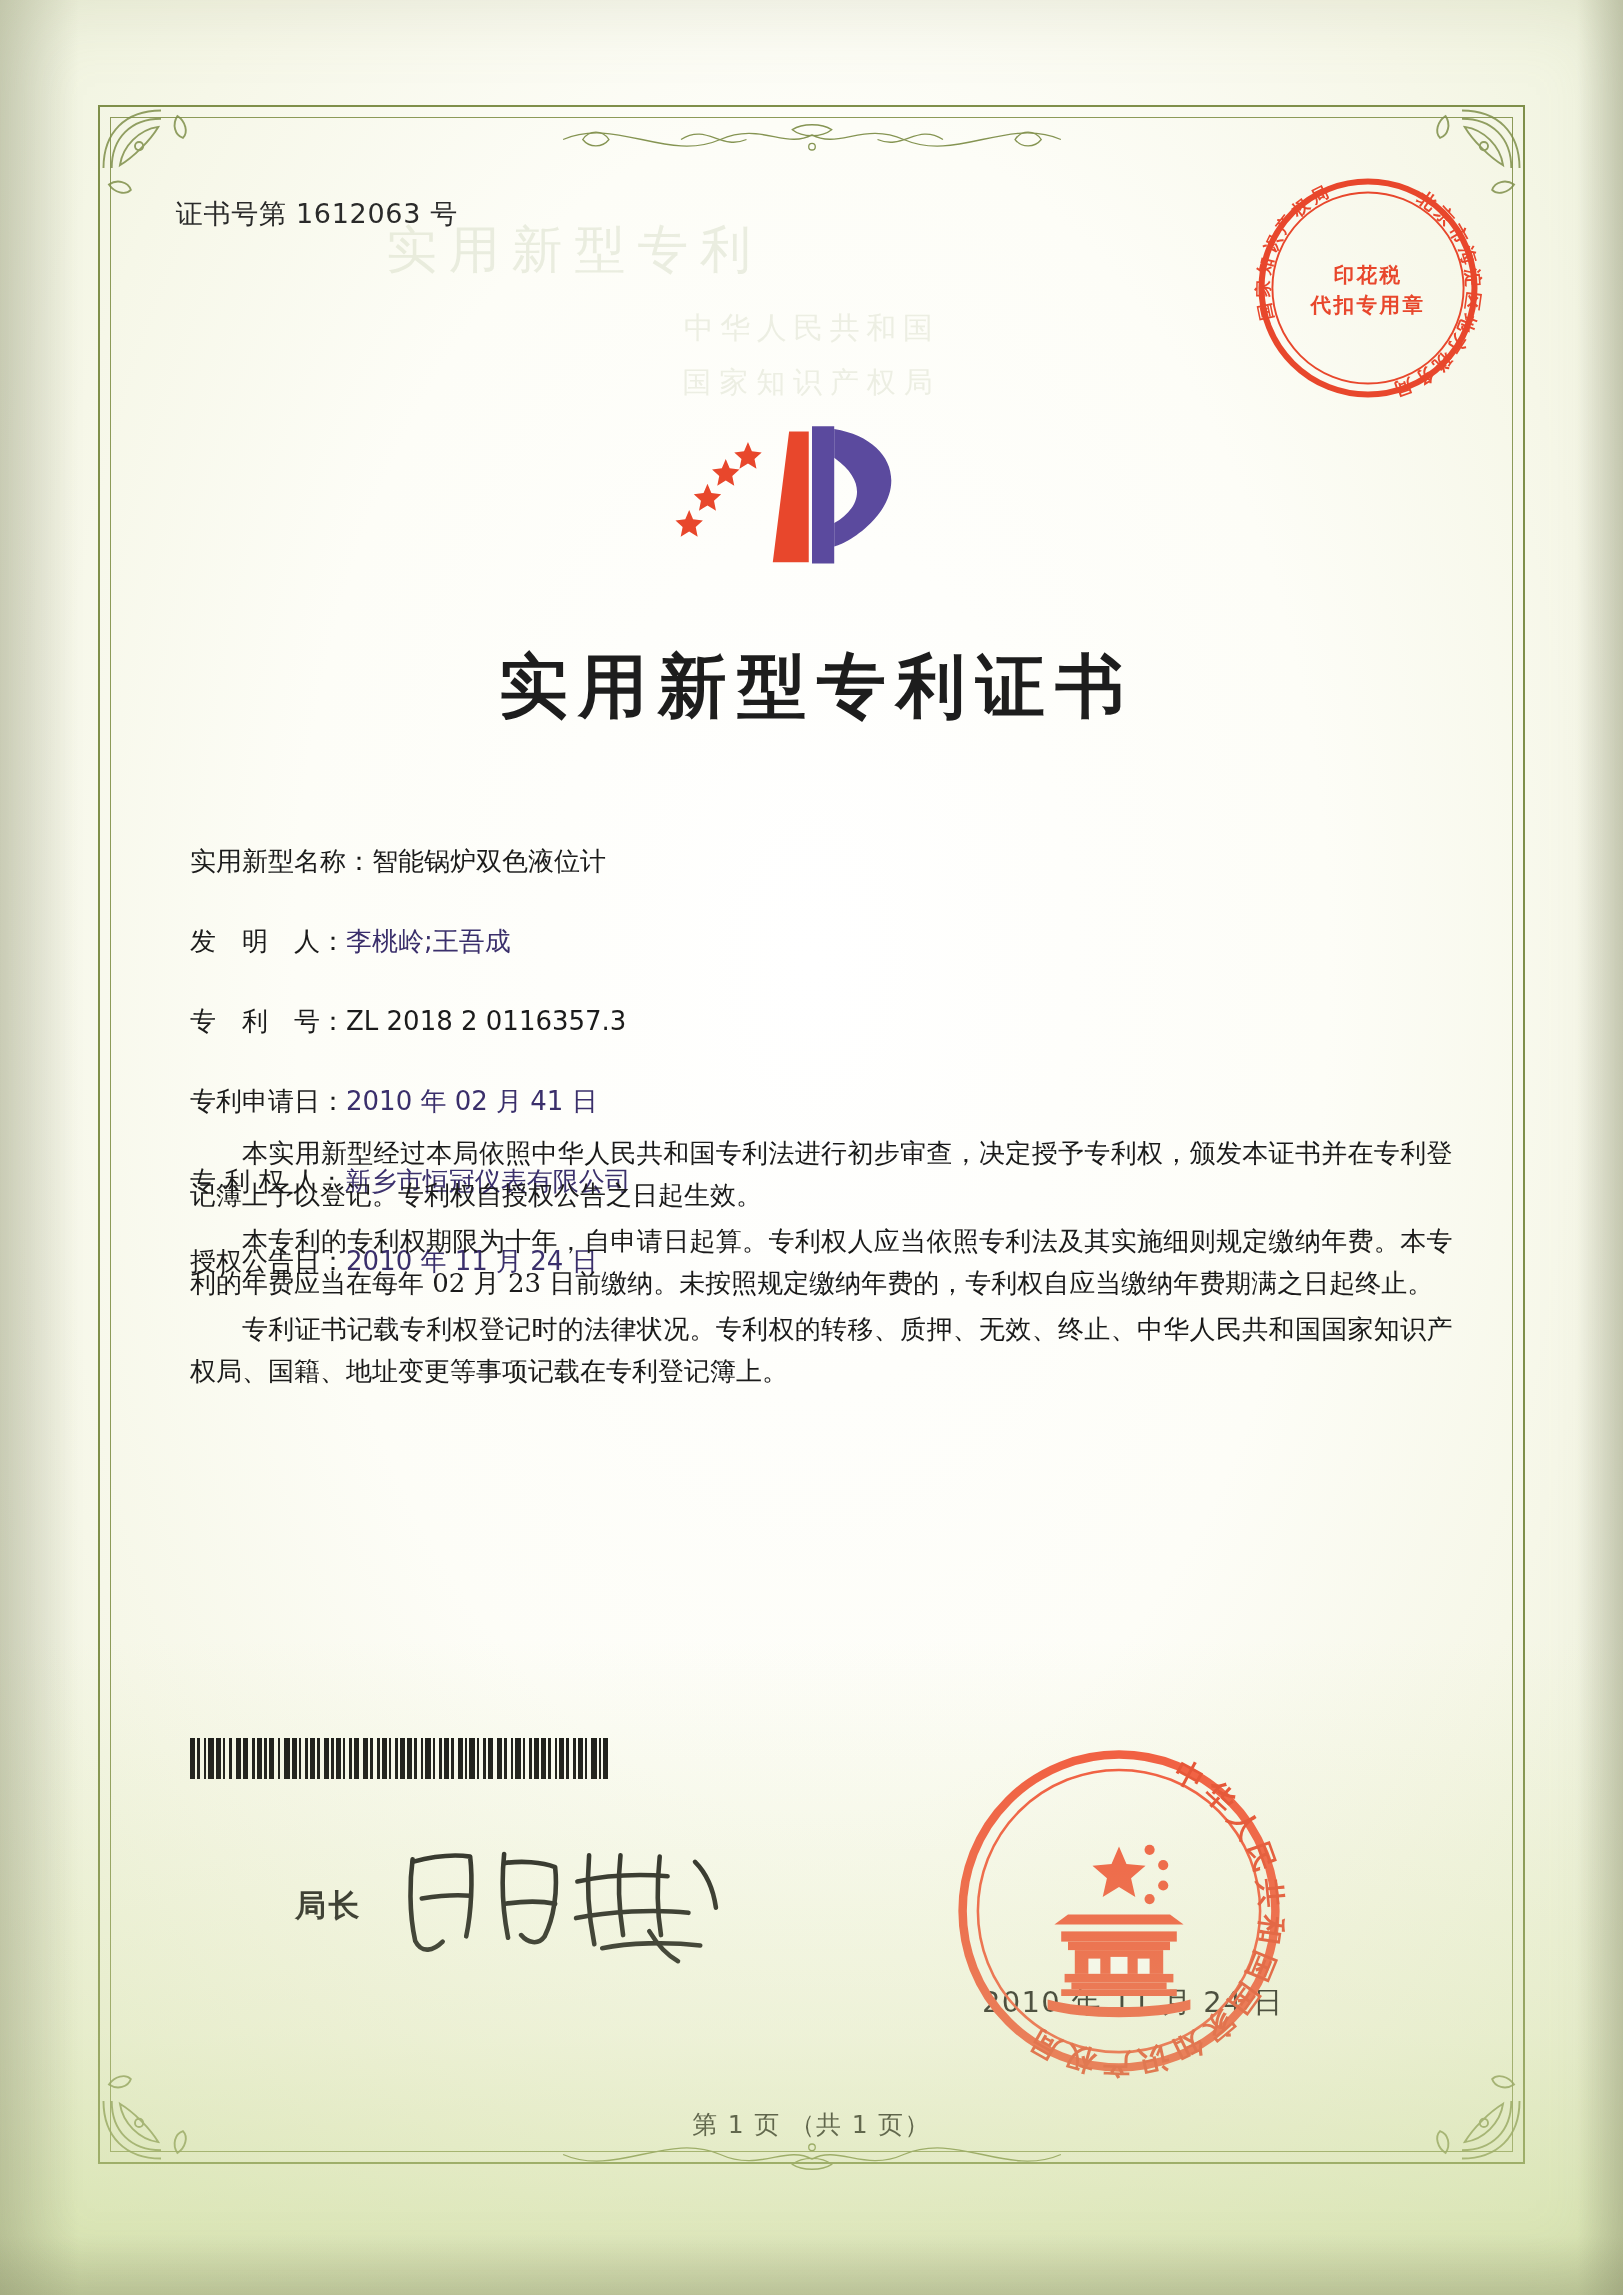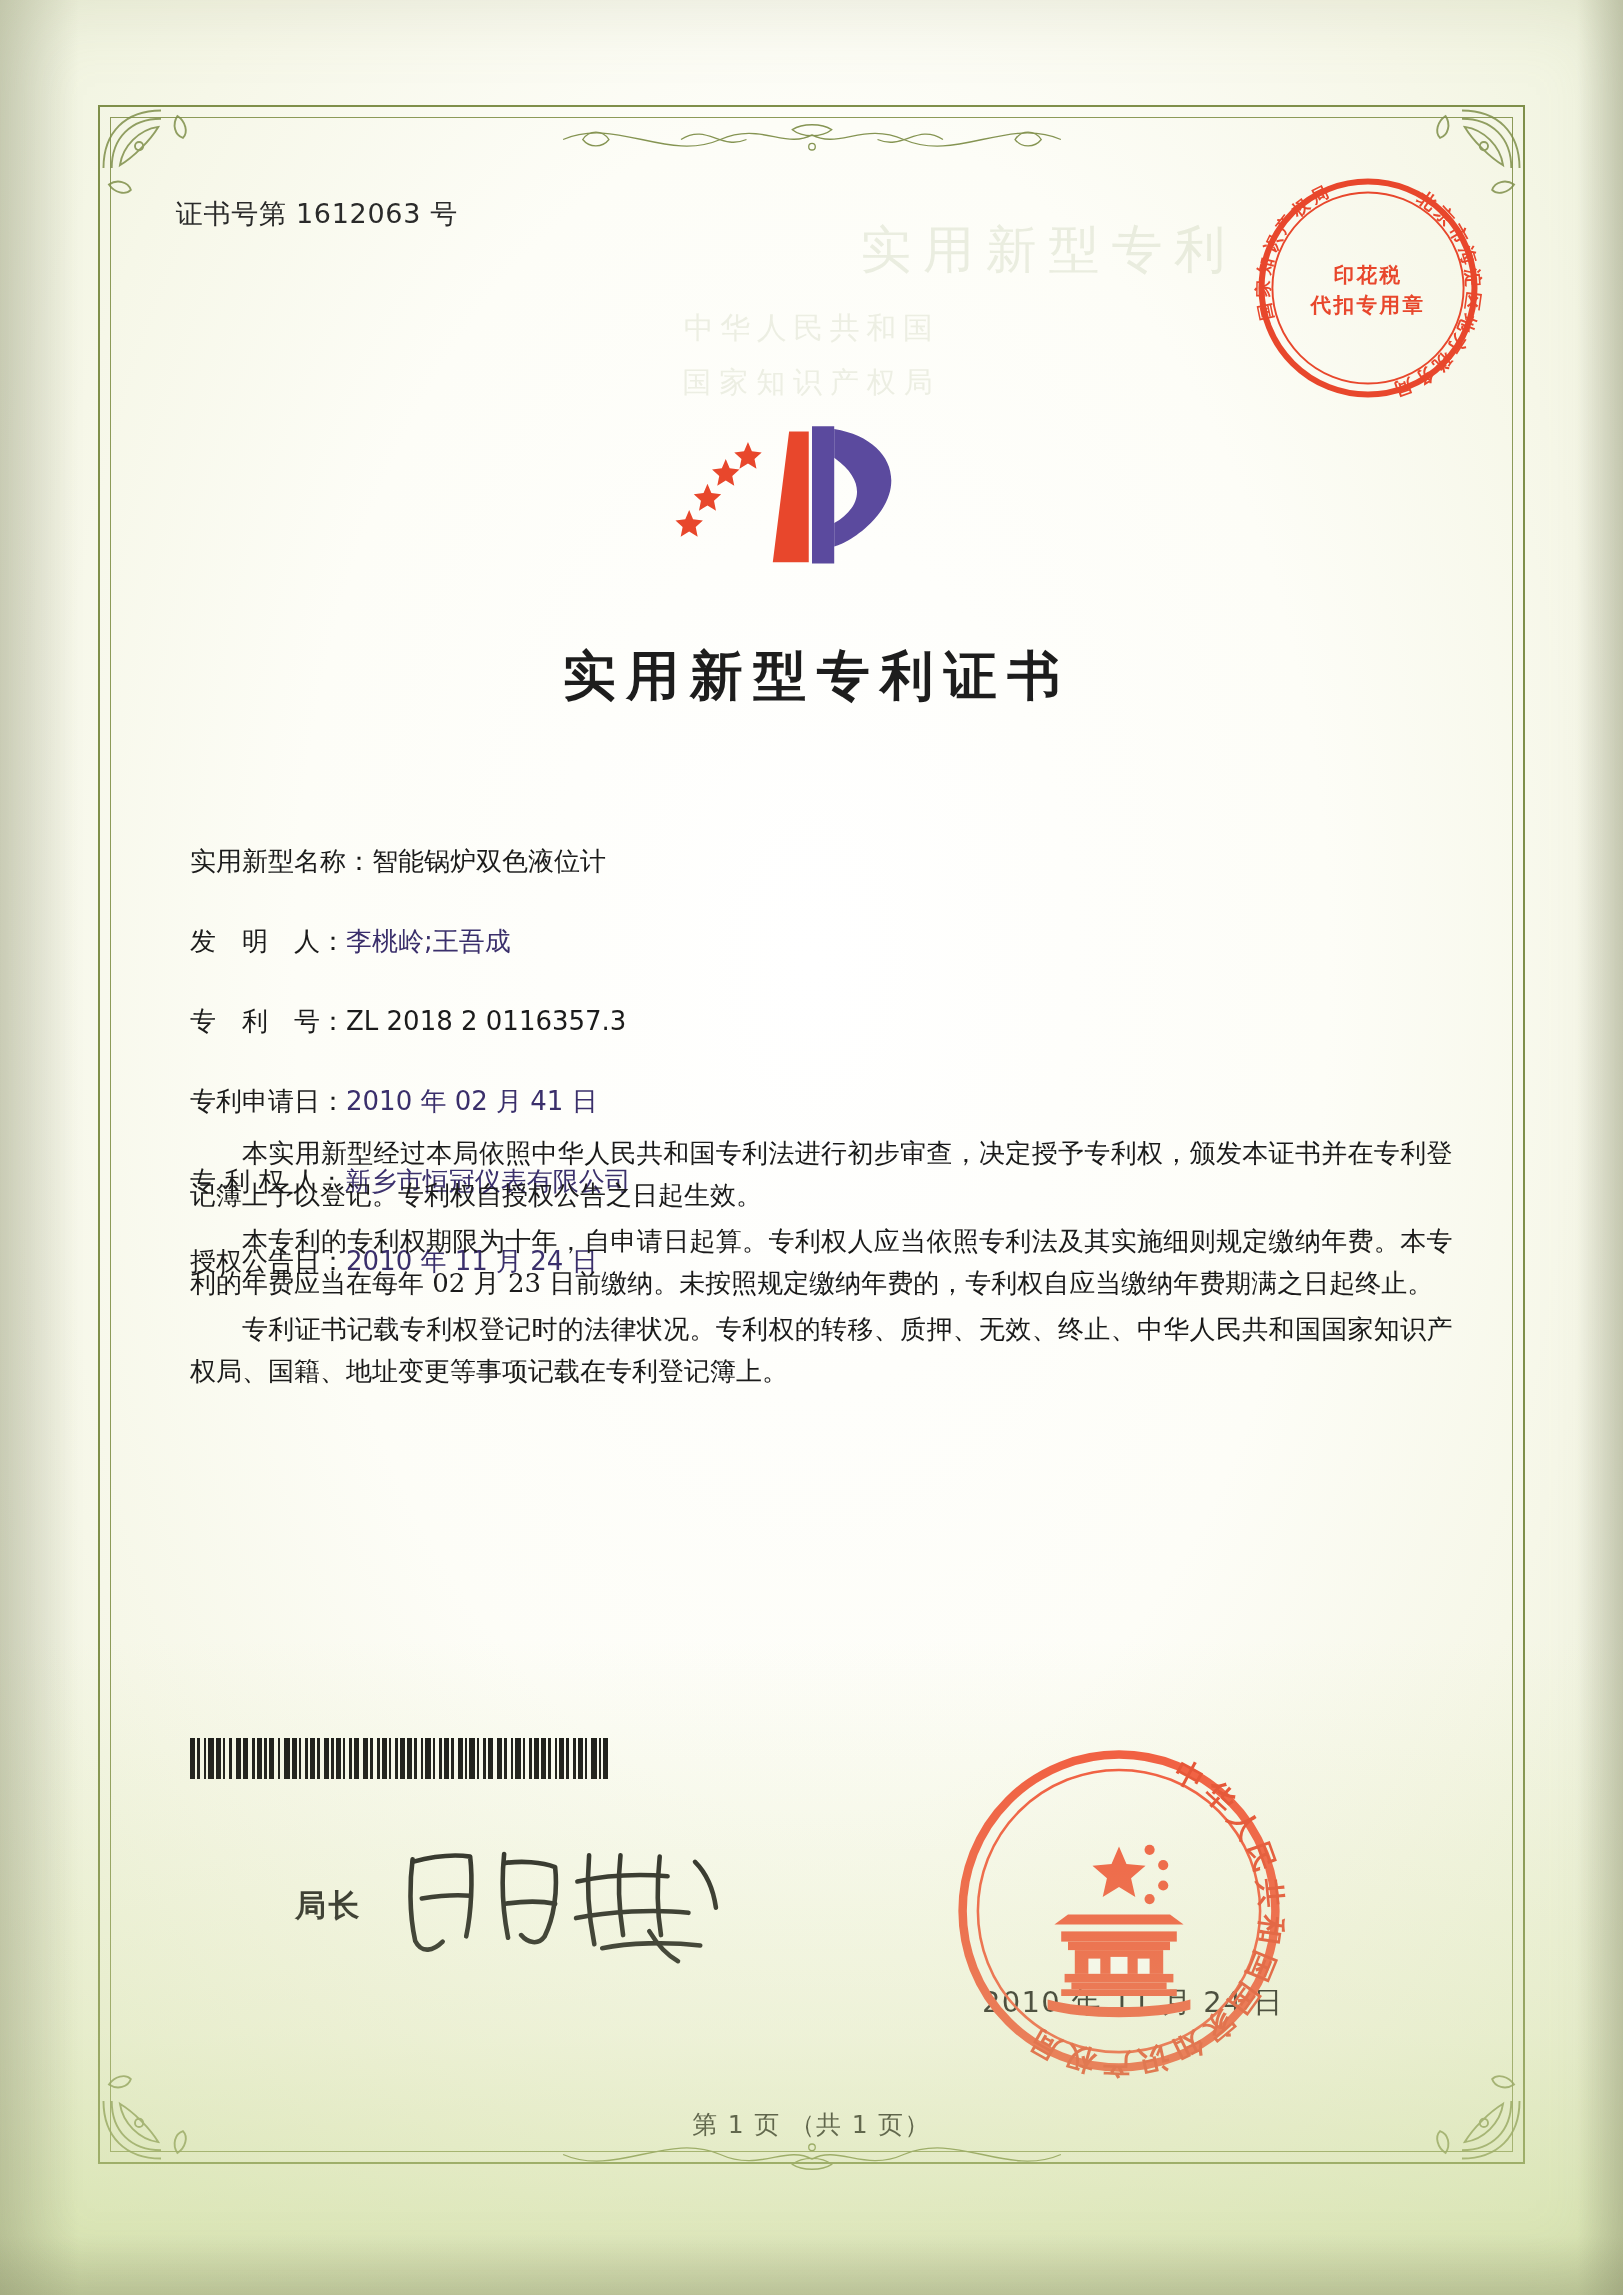--- a/index.html
+++ b/index.html
@@ -103,33 +103,33 @@
     height: 196px;
   }
 
   .main-title {
     position: absolute;
     left: 0; right: 0;
     top: 445px;
     text-align: center;
     font-family: "DejaVu Serif", serif;
     font-weight: bold;
-    font-size: 53px;
+    font-size: 69px;
     letter-spacing: 10.5px;
     color: #1d1d1d;
     text-indent: 10.5px;
   }
 
   .watermark {
     position: absolute;
     left: 50%;
     transform: translateX(-50%);
     top: 216px;
     width: 851px;
-    text-align: right;
+    text-align: left;
     font-family: "DejaVu Serif", serif;
     font-size: 51px;
     letter-spacing: 11.8px;
     color: rgba(170,180,140,0.22);
     pointer-events: none;
     white-space: nowrap;
   }
   .watermark2 {
     position: absolute;
     left: 50%;

